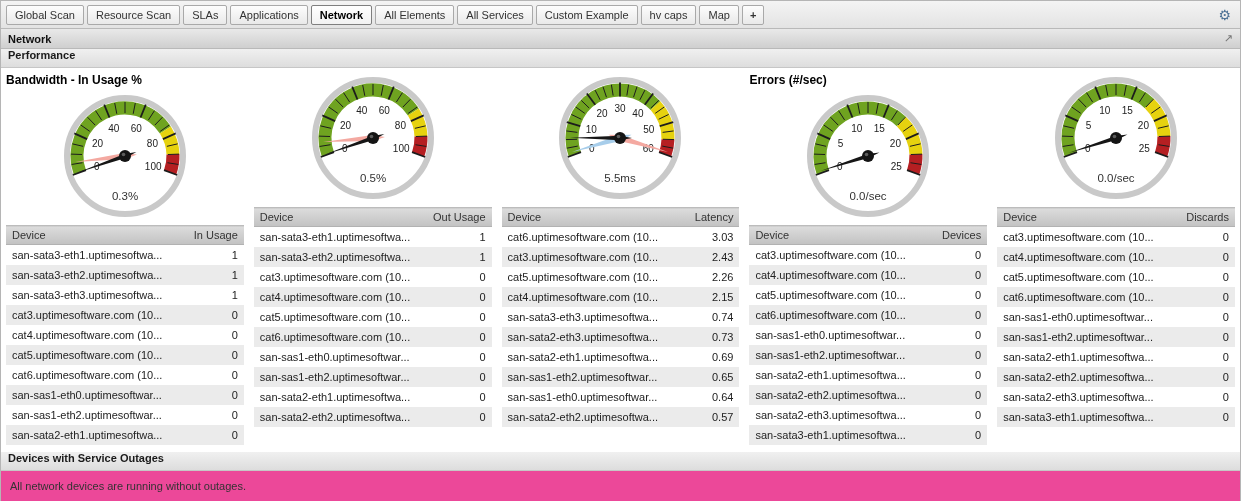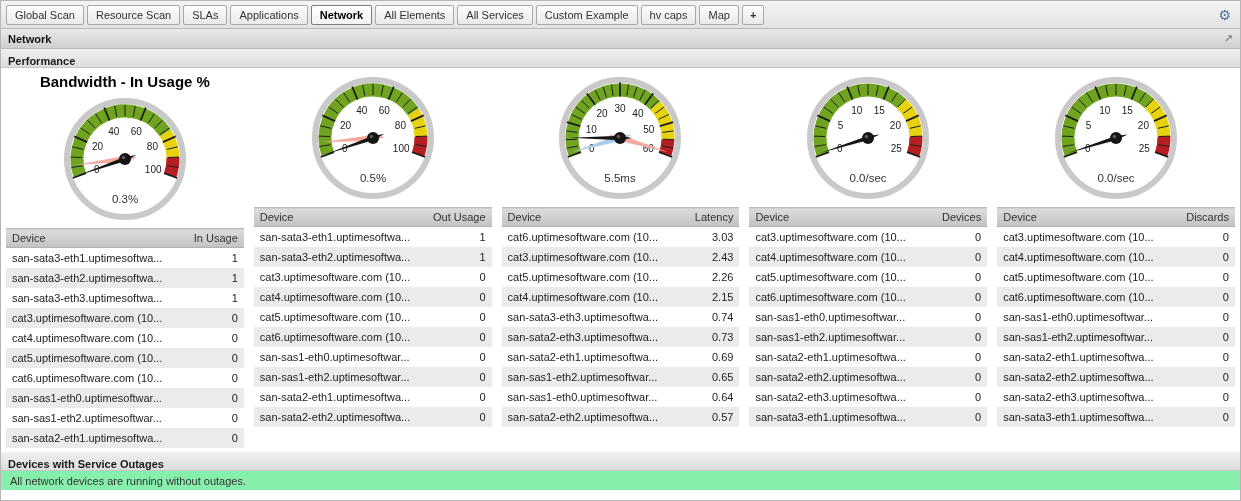--- a/index.html
+++ b/index.html
@@ -15,43 +15,43 @@
     white-space:nowrap;cursor:default;}
   .tab.active{font-weight:bold;color:#000;background:linear-gradient(#ffffff,#f2f2f2);border-color:#7f7f7f;}
   .tab.plus{padding:3px 7px;font-weight:bold;}
   #gear{margin-left:auto;font-size:14px;color:#4d7296;line-height:1;padding:0 4px;cursor:default;}
 
   
   .network-bar{height:19px;display:flex;align-items:center;padding:0 7px;
     background:linear-gradient(#e9e9e9,#cfcfcf);border-bottom:1px solid #b9b9b9;
     font-size:11px;font-weight:bold;color:#111;}
   .network-bar .expand{margin-left:auto;color:#777;font-size:11px;font-weight:normal;}
-  .sub-bar{height:18px;display:flex;align-items:flex-end;padding:0 7px;
+  .sub-bar{height:18px;display:flex;align-items:flex-start;padding:0 7px;
     background:linear-gradient(#f0f0f0,#dddddd);border-bottom:1px solid #c6c6c6;
     font-size:11px;font-weight:bold;color:#1a1a1a;}
 
   
   #panels{display:flex;height:384px;box-sizing:border-box;background:#fff;padding-top:2px;overflow:hidden;}
   .panel{flex:1 1 0;min-width:0;padding:0 5px;}
-  .panel-title{font-size:15px;font-weight:bold;text-align:center;padding:3px 0 1px;color:#000;}
+  .panel-title{font-size:12px;font-weight:bold;text-align:left;padding:3px 0 1px;color:#000;}
   svg.gauge{display:block;margin:0 auto;}
   svg text{font-family:"Liberation Sans","DejaVu Sans",sans-serif;}
 
   table{width:100%;border-collapse:collapse;table-layout:fixed;margin-top:3px;}
   thead th{background:linear-gradient(#dcdcdc,#c2c2c2);color:#333;font-weight:normal;
     font-size:11px;text-align:left;padding:3px 6px;white-space:nowrap;overflow:hidden;
     border-top:1px solid #bcbcbc;border-bottom:1px solid #b2b2b2;margin-top:28px;}
   thead th.val{width:60px;text-align:right;}
   tbody td{font-size:11px;color:#222;padding:4px 6px;white-space:nowrap;overflow:hidden;}
   tbody td.val{text-align:right;}
   tbody tr:nth-child(odd){background:#ffffff;}
   tbody tr:nth-child(even){background:#ebebeb;}
 
   
-  #outage-message{height:19px;box-sizing:border-box;background:#86efac;
+  #outage-message{height:30px;box-sizing:border-box;background:#ec4899;
     display:flex;align-items:center;padding:0 9px;font-size:11px;color:#333;}
 </style>
 </head>
 <body>
 
 <div id="app">
 
   <div id="tab-bar">
     <div id="tabs">
         <span class="tab">Global Scan</span>
@@ -350,20 +350,21 @@
               <td class="val">0.64</td>
             </tr>
             <tr>
               <td>san-sata2-eth2.uptimesoftwa...</td>
               <td class="val">0.57</td>
             </tr>
           </tbody>
         </table>
       </div>
       <div class="panel">
+        <div class="panel-title">Errors (#/sec)</div>
         <svg viewBox="0 0 230 134" width="230" height="134" class="gauge">
           <circle cx="115" cy="68" r="58" fill="#ffffff" stroke="#c9c9c9" stroke-width="6"></circle>
           <path d="M 69.89 84.42 A 48 48 0 0 1 148.34 33.47" fill="none" stroke="#6fa320" stroke-width="13"></path>
           <path d="M 148.34 33.47 A 48 48 0 0 1 162.97 66.32" fill="none" stroke="#e6d20f" stroke-width="13"></path>
           <path d="M 162.97 66.32 A 48 48 0 0 1 160.11 84.42" fill="none" stroke="#b51f22" stroke-width="13"></path>
           <line x1="76.00" y1="82.19" x2="62.85" y2="86.98" stroke="#1c1c1c" stroke-width="1.8"></line>
           <line x1="72.53" y1="74.73" x2="61.66" y2="76.45" stroke="#1c1c1c" stroke-width="1"></line>
           <line x1="72.03" y1="66.50" x2="61.03" y2="66.12" stroke="#1c1c1c" stroke-width="1"></line>
           <line x1="73.10" y1="58.33" x2="62.38" y2="55.85" stroke="#1c1c1c" stroke-width="1"></line>
           <line x1="77.09" y1="51.12" x2="64.30" y2="45.43" stroke="#1c1c1c" stroke-width="1.8"></line>

